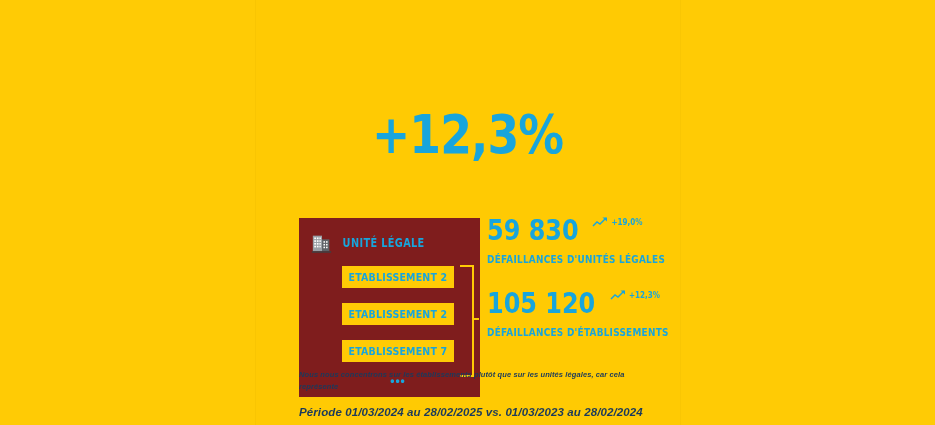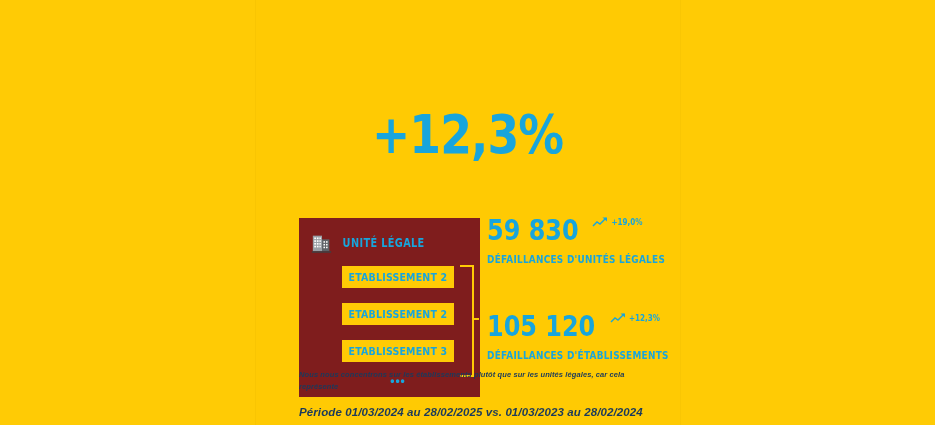--- a/index.html
+++ b/index.html
@@ -161,21 +161,21 @@
     height: 2px;
     background: #FFCB05;
   }
 
   
   .stat {
     position: absolute;
     left: 487px;
   }
   .stat-1 { top: 216px; }
-  .stat-2 { top: 312px; }
+  .stat-2 { top: 289px; }
   .stat-row {
     display: flex;
     align-items: flex-start;
     gap: 9px;
   }
   .stat-value {
     font-family: "DejaVu Sans Condensed", "Liberation Sans Narrow", "Liberation Sans", sans-serif;
     font-weight: bold;
     font-size: 28px;
     color: #18A5DC;
@@ -278,21 +278,21 @@
           <rect x="16.4" y="16" width="1.7" height="1.7" fill="#FFFFFF"></rect>
           <rect x="1" y="21" width="21" height="1.6" fill="#3C4043"></rect>
         </svg>
       </span>
       <span class="card-head-label">UNITÉ LÉGALE</span>
     </div>
 
     <div class="etab-list">
       <div class="etab">ETABLISSEMENT 2</div>
       <div class="etab">ETABLISSEMENT 2</div>
-      <div class="etab">ETABLISSEMENT 3</div>
+      <div class="etab">ETABLISSEMENT 7</div>
       <div class="etab-dots">•••</div>
     </div>
 
     <div class="bracket"></div>
     <div class="bracket-tick"></div>
   </div>
 
   <div class="stat stat-1">
     <div class="stat-row">
       <div class="stat-value">59 830</div>

